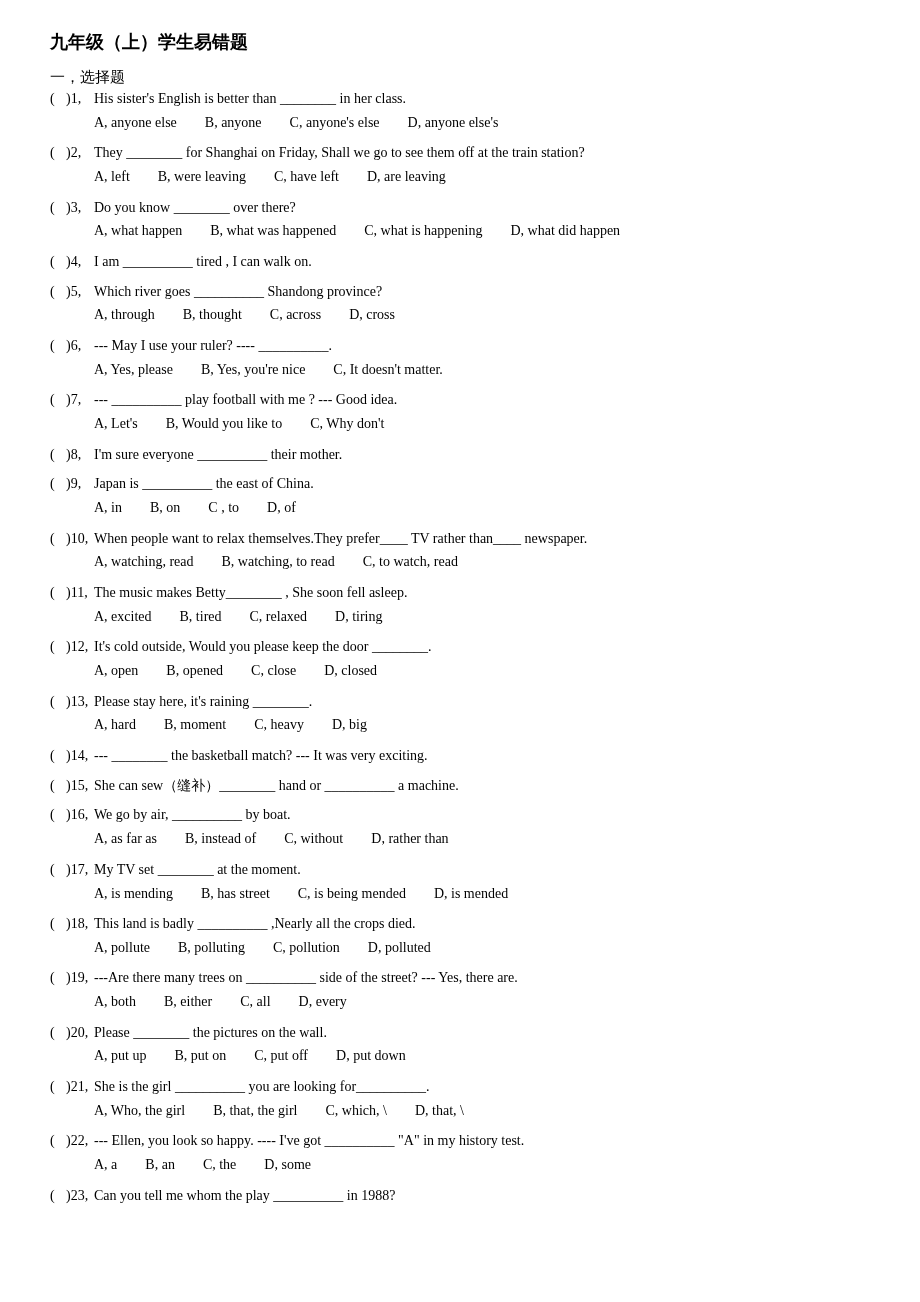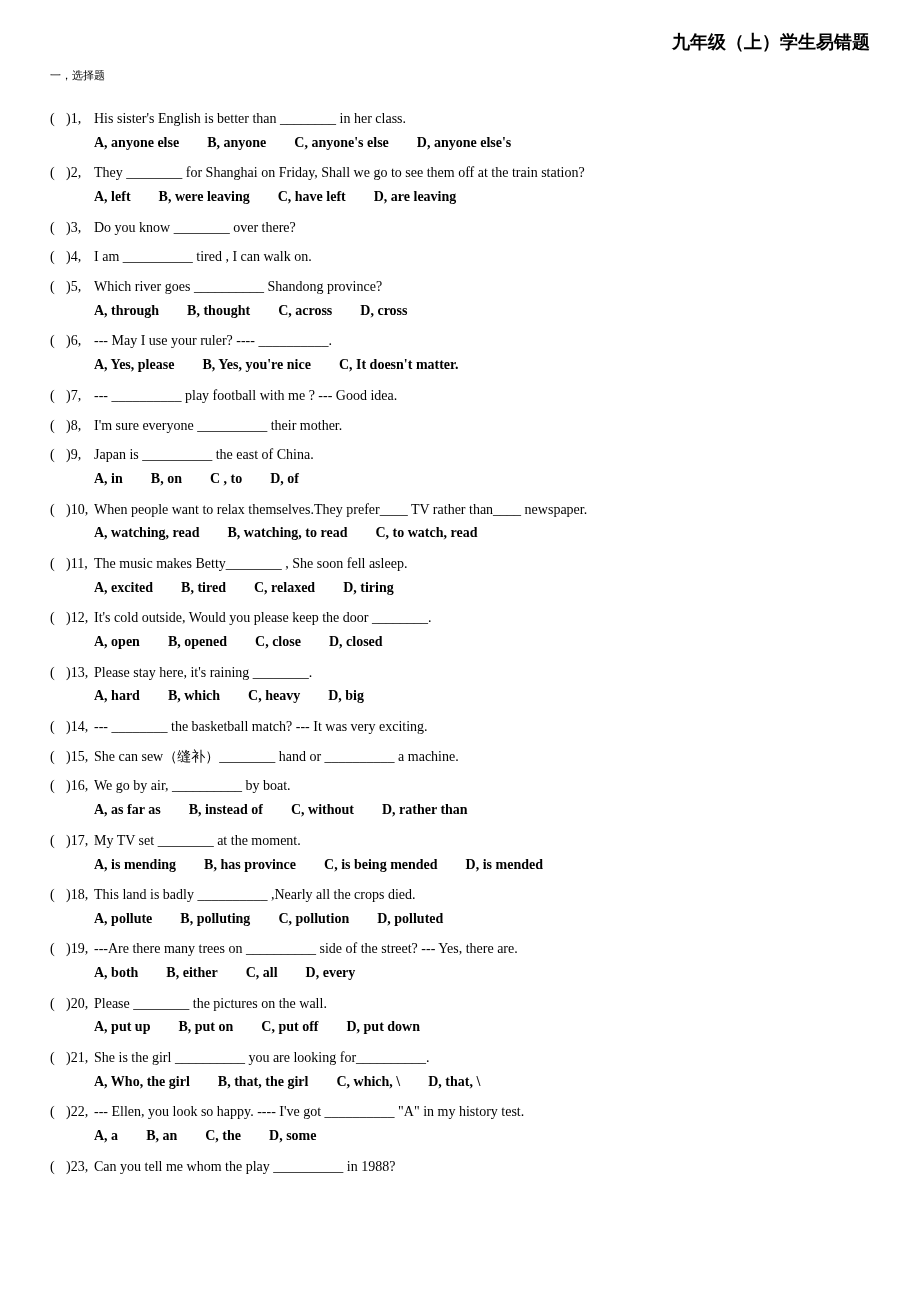--- a/index.html
+++ b/index.html
@@ -6,28 +6,28 @@
     body {
       background: #fff;
       font-family: "SimSun", "宋体", serif;
       font-size: 14px;
       color: #000;
       width: 920px;
       min-height: 1302px;
       padding: 30px 50px 40px 50px;
     }
     .page-title {
-      text-align: right;
+      text-align: left;
       font-size: 18px;
       font-weight: bold;
       margin-bottom: 14px;
     }
     .section-title {
-      font-size: 11px;
-      margin-bottom: 24px;
+      font-size: 15px;
+      margin-bottom: 0;
     }
     .question-block {
       margin-bottom: 6px;
       line-height: 1.7;
     }
     .q-line {
       display: flex;
       align-items: baseline;
     }
     .q-paren {
@@ -37,21 +37,20 @@
     .q-num {
       min-width: 28px;
       display: inline-block;
     }
     .q-text {
       flex: 1;
     }
     .options-line {
       padding-left: 44px;
       line-height: 1.75;
-      font-weight: bold;
     }
     .option {
       display: inline-block;
       margin-right: 28px;
     }
   </style>
 </head>
 <body>
 
 <div class="page-title">九年级（上）学生易错题</div>
@@ -73,20 +72,21 @@
         <span class="q-text">They ________ for Shanghai on Friday, Shall we go to see them off at the train station?</span>
       </div>
       <div class="options-line"><span class="option">A, left</span><span class="option">B, were leaving</span><span class="option">C, have left</span><span class="option">D, are leaving</span></div>
     </div>
     <div class="question-block">
       <div class="q-line">
         <span class="q-paren">(</span>
         <span class="q-num">)3,</span>
         <span class="q-text">Do you know ________ over there?</span>
       </div>
+      <div class="options-line"><span class="option">A, what happen</span><span class="option">B, what was happened</span><span class="option">C, what is happening</span><span class="option">D, what did happen</span></div>
     </div>
     <div class="question-block">
       <div class="q-line">
         <span class="q-paren">(</span>
         <span class="q-num">)4,</span>
         <span class="q-text">I am __________ tired , I can walk on.</span>
       </div>
     </div>
     <div class="question-block">
       <div class="q-line">
@@ -103,20 +103,21 @@
         <span class="q-text">--- May I use your ruler?    ---- __________.</span>
       </div>
       <div class="options-line"><span class="option">A, Yes, please</span><span class="option">B, Yes, you're nice</span><span class="option">C, It doesn't matter.</span></div>
     </div>
     <div class="question-block">
       <div class="q-line">
         <span class="q-paren">(</span>
         <span class="q-num">)7,</span>
         <span class="q-text">--- __________ play football with me ?   --- Good idea.</span>
       </div>
+      <div class="options-line"><span class="option">A, Let's</span><span class="option">B, Would you like to</span><span class="option">C, Why don't</span></div>
     </div>
     <div class="question-block">
       <div class="q-line">
         <span class="q-paren">(</span>
         <span class="q-num">)8,</span>
         <span class="q-text">I'm sure everyone __________ their mother.</span>
       </div>
     </div>
     <div class="question-block">
       <div class="q-line">
@@ -149,21 +150,21 @@
         <span class="q-text">It's cold outside, Would you please keep the door ________.</span>
       </div>
       <div class="options-line"><span class="option">A, open</span><span class="option">B, opened</span><span class="option">C, close</span><span class="option">D, closed</span></div>
     </div>
     <div class="question-block">
       <div class="q-line">
         <span class="q-paren">(</span>
         <span class="q-num">)13,</span>
         <span class="q-text">Please stay here, it's raining ________.</span>
       </div>
-      <div class="options-line"><span class="option">A, hard</span><span class="option">B, which</span><span class="option">C, heavy</span><span class="option">D, big</span></div>
+      <div class="options-line"><span class="option">A, hard</span><span class="option">B, moment</span><span class="option">C, heavy</span><span class="option">D, big</span></div>
     </div>
     <div class="question-block">
       <div class="q-line">
         <span class="q-paren">(</span>
         <span class="q-num">)14,</span>
         <span class="q-text">--- ________ the basketball match? --- It was very exciting.</span>
       </div>
     </div>
     <div class="question-block">
       <div class="q-line">
@@ -179,21 +180,21 @@
         <span class="q-text">We go by air, __________ by boat.</span>
       </div>
       <div class="options-line"><span class="option">A, as far as</span><span class="option">B, instead of</span><span class="option">C, without</span><span class="option">D, rather than</span></div>
     </div>
     <div class="question-block">
       <div class="q-line">
         <span class="q-paren">(</span>
         <span class="q-num">)17,</span>
         <span class="q-text">My TV set ________ at the moment.</span>
       </div>
-      <div class="options-line"><span class="option">A, is mending</span><span class="option">B, has province</span><span class="option">C, is being mended</span><span class="option">D, is mended</span></div>
+      <div class="options-line"><span class="option">A, is mending</span><span class="option">B, has street</span><span class="option">C, is being mended</span><span class="option">D, is mended</span></div>
     </div>
     <div class="question-block">
       <div class="q-line">
         <span class="q-paren">(</span>
         <span class="q-num">)18,</span>
         <span class="q-text">This land is badly __________ ,Nearly all the crops died.</span>
       </div>
       <div class="options-line"><span class="option">A, pollute</span><span class="option">B, polluting</span><span class="option">C, pollution</span><span class="option">D, polluted</span></div>
     </div>
     <div class="question-block">

